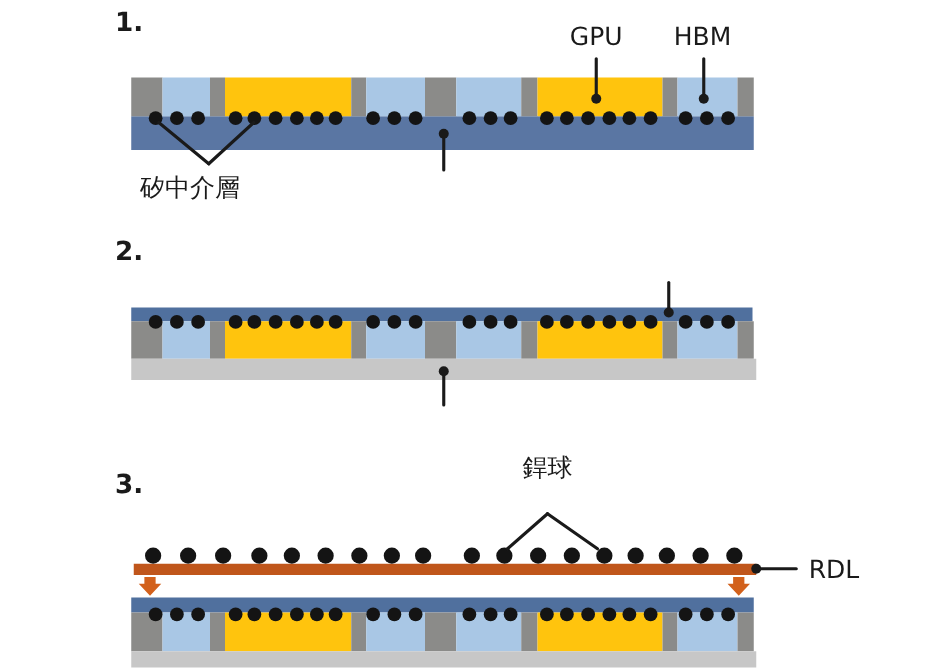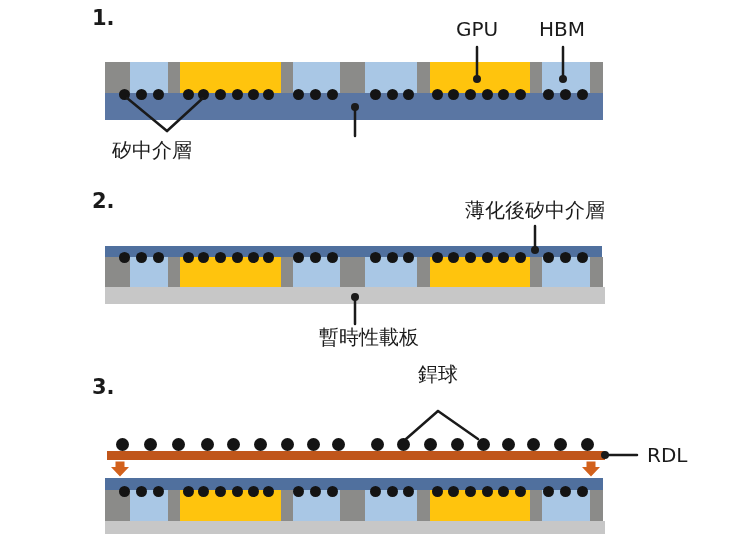--- a/index.html
+++ b/index.html
@@ -55,22 +55,20 @@
       <polygon points="115.5,461.5 124.5,461.5 124.5,467 129,467 120,476.5 111,467 115.5,467" fill="#D2611C"></polygon>
       <polygon points="586.5,461.5 595.5,461.5 595.5,467 600,467 591,476.5 582,467 586.5,467" fill="#D2611C"></polygon>
     </svg>
 
   <div class="lbl num" style="left:92px;top:8px">1.</div>
   <div class="lbl centered" style="left:152px;top:140px">矽中介層</div>
   <div class="lbl centered" style="left:477px;top:19px">GPU</div>
   <div class="lbl centered" style="left:562px;top:19px">HBM</div>
 
   <div class="lbl num" style="left:92px;top:191px">2.</div>
-  <div class="lbl centered" style="left:535px;top:200px">薄化後矽中介層</div>
-  <div class="lbl centered" style="left:369px;top:327px">暫時性載板</div>
 
   <div class="lbl num" style="left:92px;top:377px">3.</div>
   <div class="lbl centered" style="left:438px;top:364px">銲球</div>
   <div class="lbl" style="left:647px;top:445px">RDL</div>
 <div class="layer layer-interposer" style="left: 105px; top: 93px; width: 498px; height: 27px;"></div>
     <div class="block block-spacer" style="left: 105px; top: 62px; width: 25px; height: 31px;"></div>
     <div class="block block-hbm" style="left: 130px; top: 62px; width: 38px; height: 31px;"></div>
     <div class="block block-spacer" style="left: 168px; top: 62px; width: 12px; height: 31px;"></div>
     <div class="block block-gpu" style="left: 180px; top: 62px; width: 101px; height: 31px;"></div>
     <div class="block block-spacer" style="left: 281px; top: 62px; width: 12px; height: 31px;"></div>

